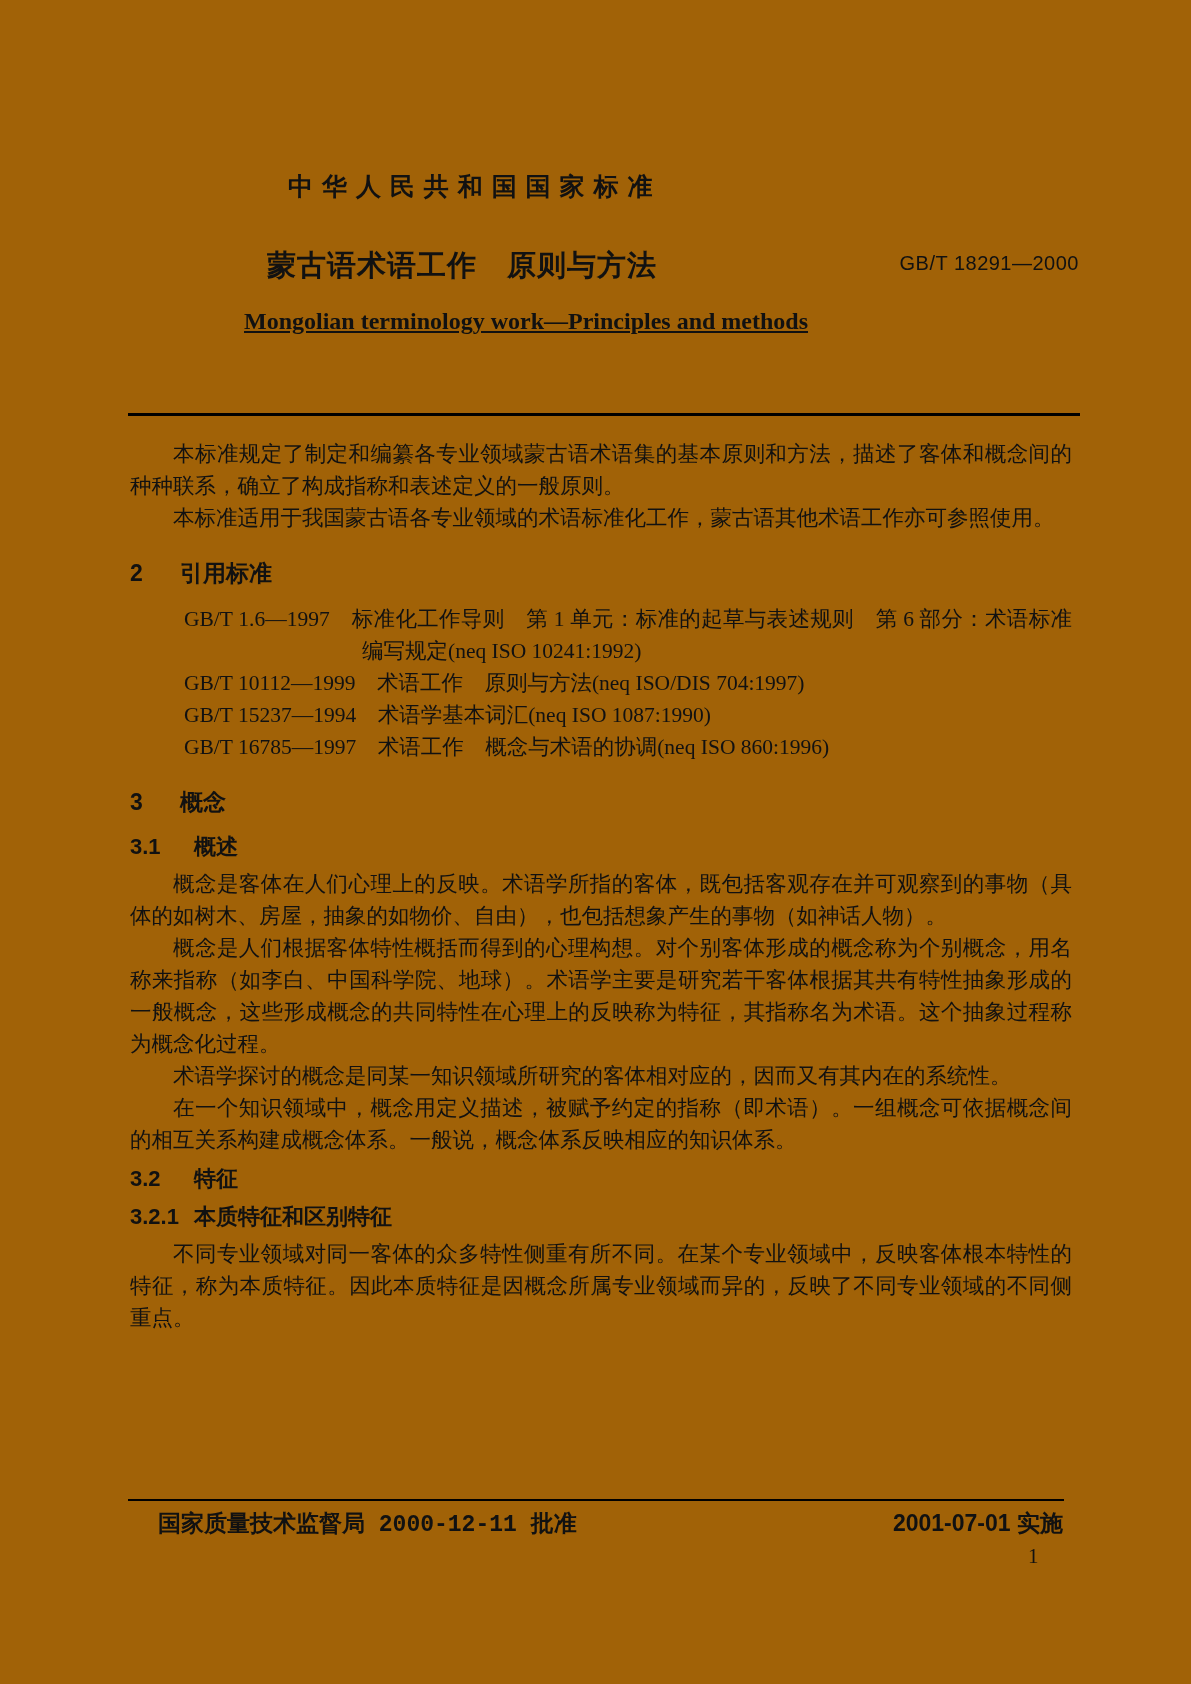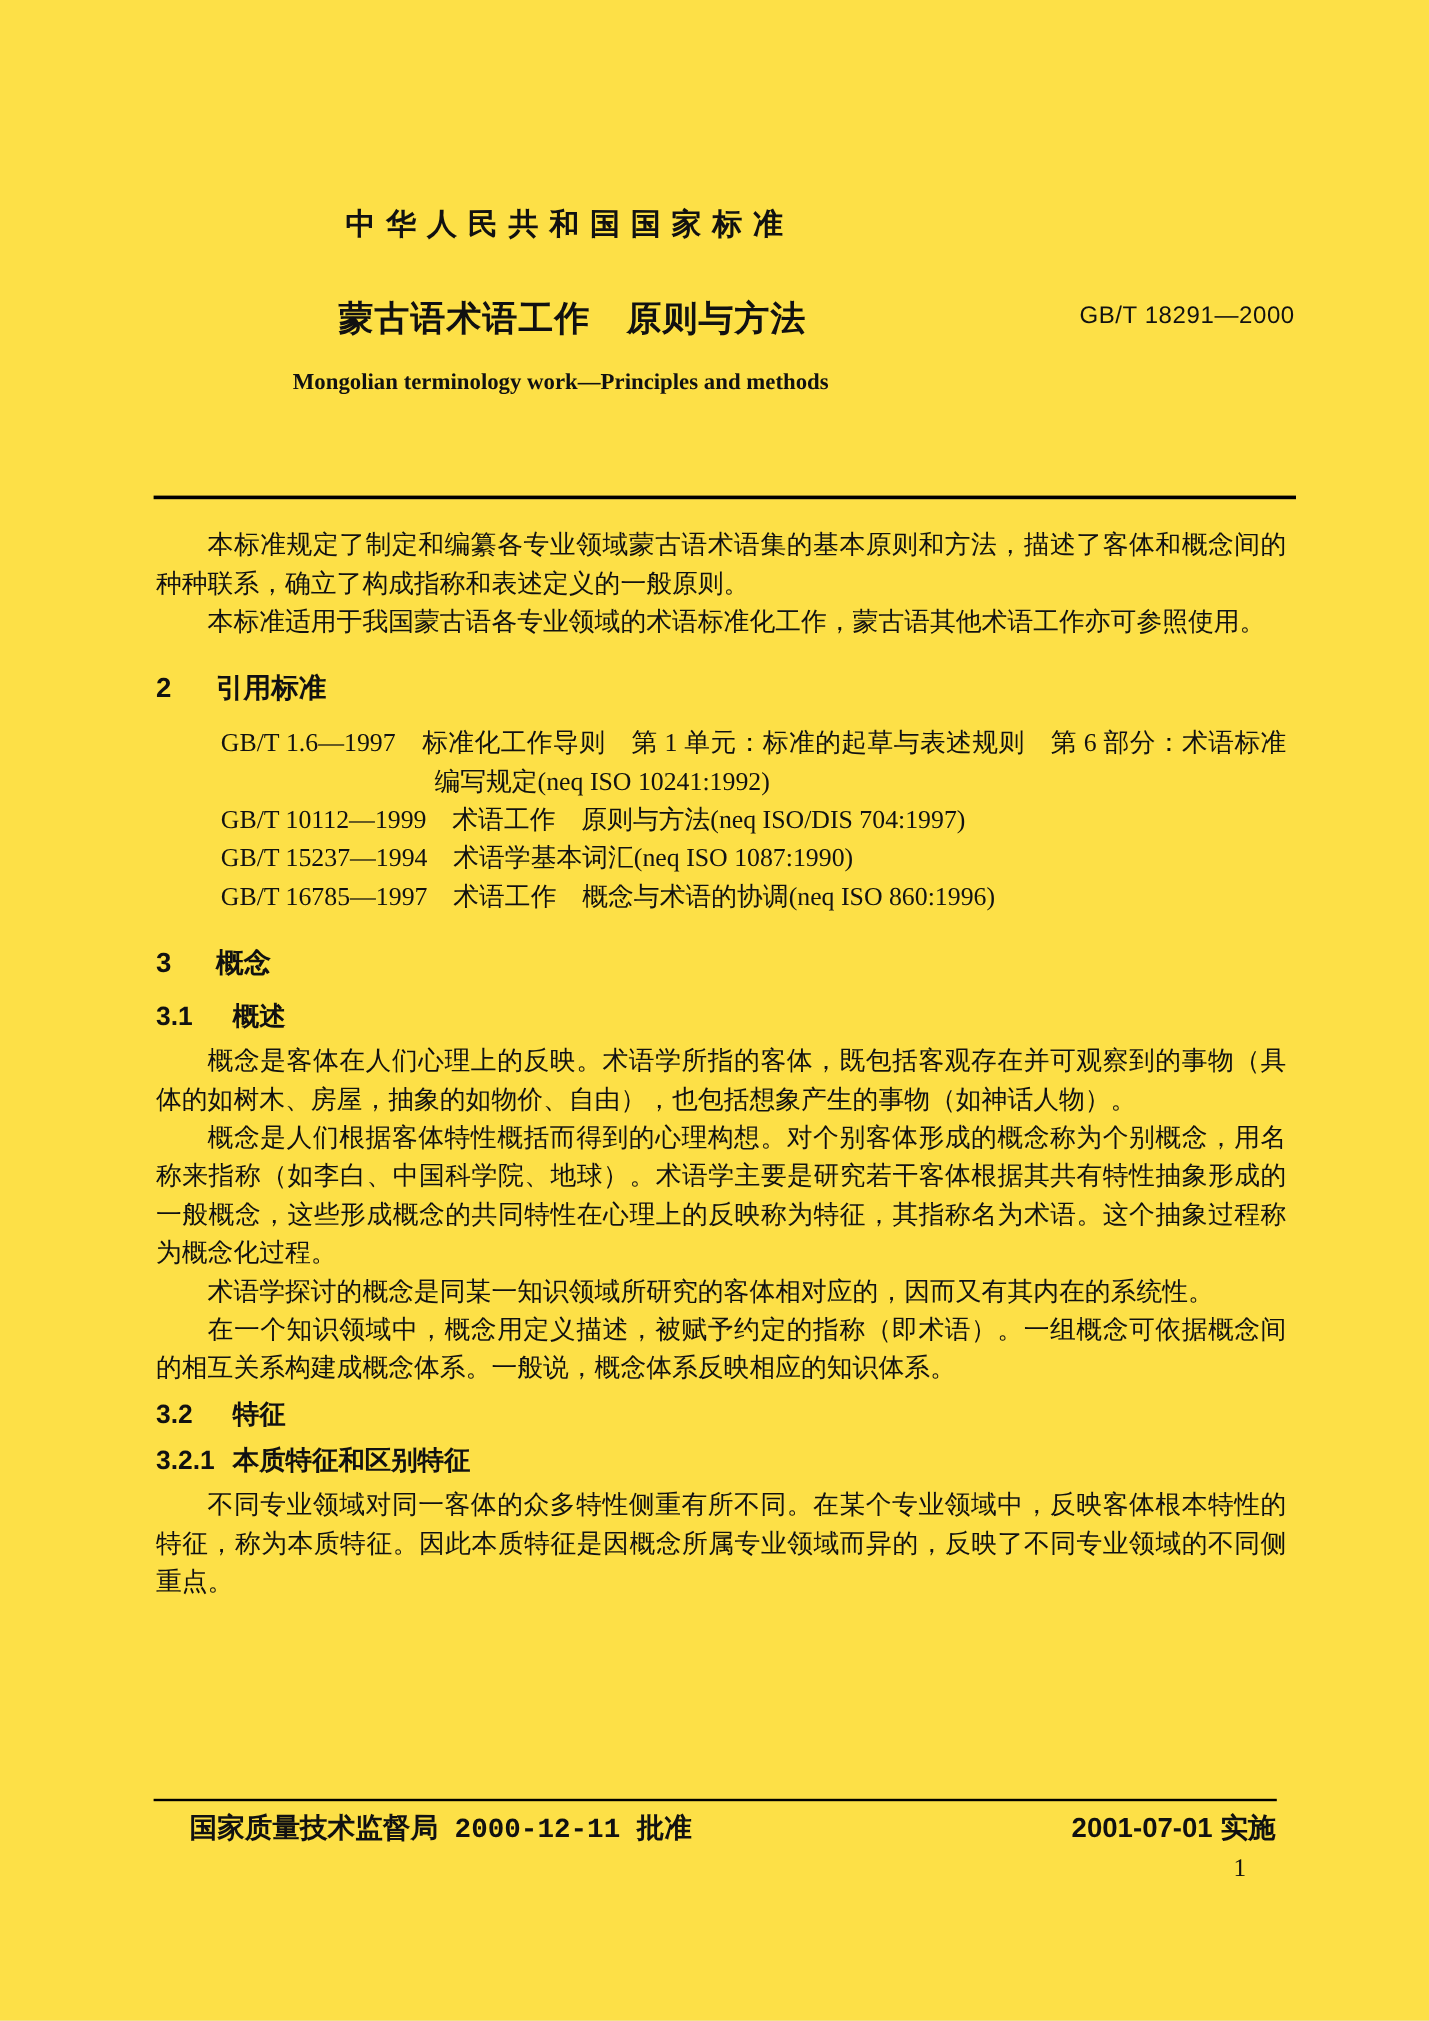--- a/index.html
+++ b/index.html
@@ -1,39 +1,39 @@
 <!DOCTYPE html>
 <html><head>
 <meta charset="utf-8">
 <style>
   html,body{margin:0;padding:0;background:#e8e8e8;}
   .page{
-    position:relative;width:1191px;height:1684px;background:#fde047;
+    position:relative;width:1191px;height:1684px;background:#a16207;
     font-family:"Liberation Serif",serif;color:#111;overflow:hidden;
   }
   
   .std-label{
     position:absolute;top:170px;left:288px;
     font-family:"Liberation Sans",sans-serif;font-weight:bold;
     font-size:25px;letter-spacing:1px;white-space:nowrap;
   }
   .title-cn{
-    position:absolute;top:246px;left:282px;
+    position:absolute;top:246px;left:267px;
     font-family:"Liberation Sans",sans-serif;font-weight:bold;
     font-size:29px;letter-spacing:1px;white-space:nowrap;
   }
   .std-code{
     position:absolute;top:252px;right:112px;
     font-family:"Liberation Sans",sans-serif;font-weight:400;
     font-size:20px;letter-spacing:0.5px;white-space:nowrap;
   }
   .title-en{
     position:absolute;top:308px;left:244px;
     font-family:"Liberation Serif",serif;font-weight:bold;
-    font-size:19px;white-space:nowrap;
+    font-size:24px;white-space:nowrap;text-decoration:underline;
   }
   .head-rule{
     position:absolute;top:413px;left:128px;width:952px;height:3px;background:#000;
   }
   
   .main{
     position:absolute;top:438px;left:130px;width:942px;height:1060px;overflow:hidden;
   }
   .sec-h{
     font-family:"Liberation Sans",sans-serif;font-weight:bold;

